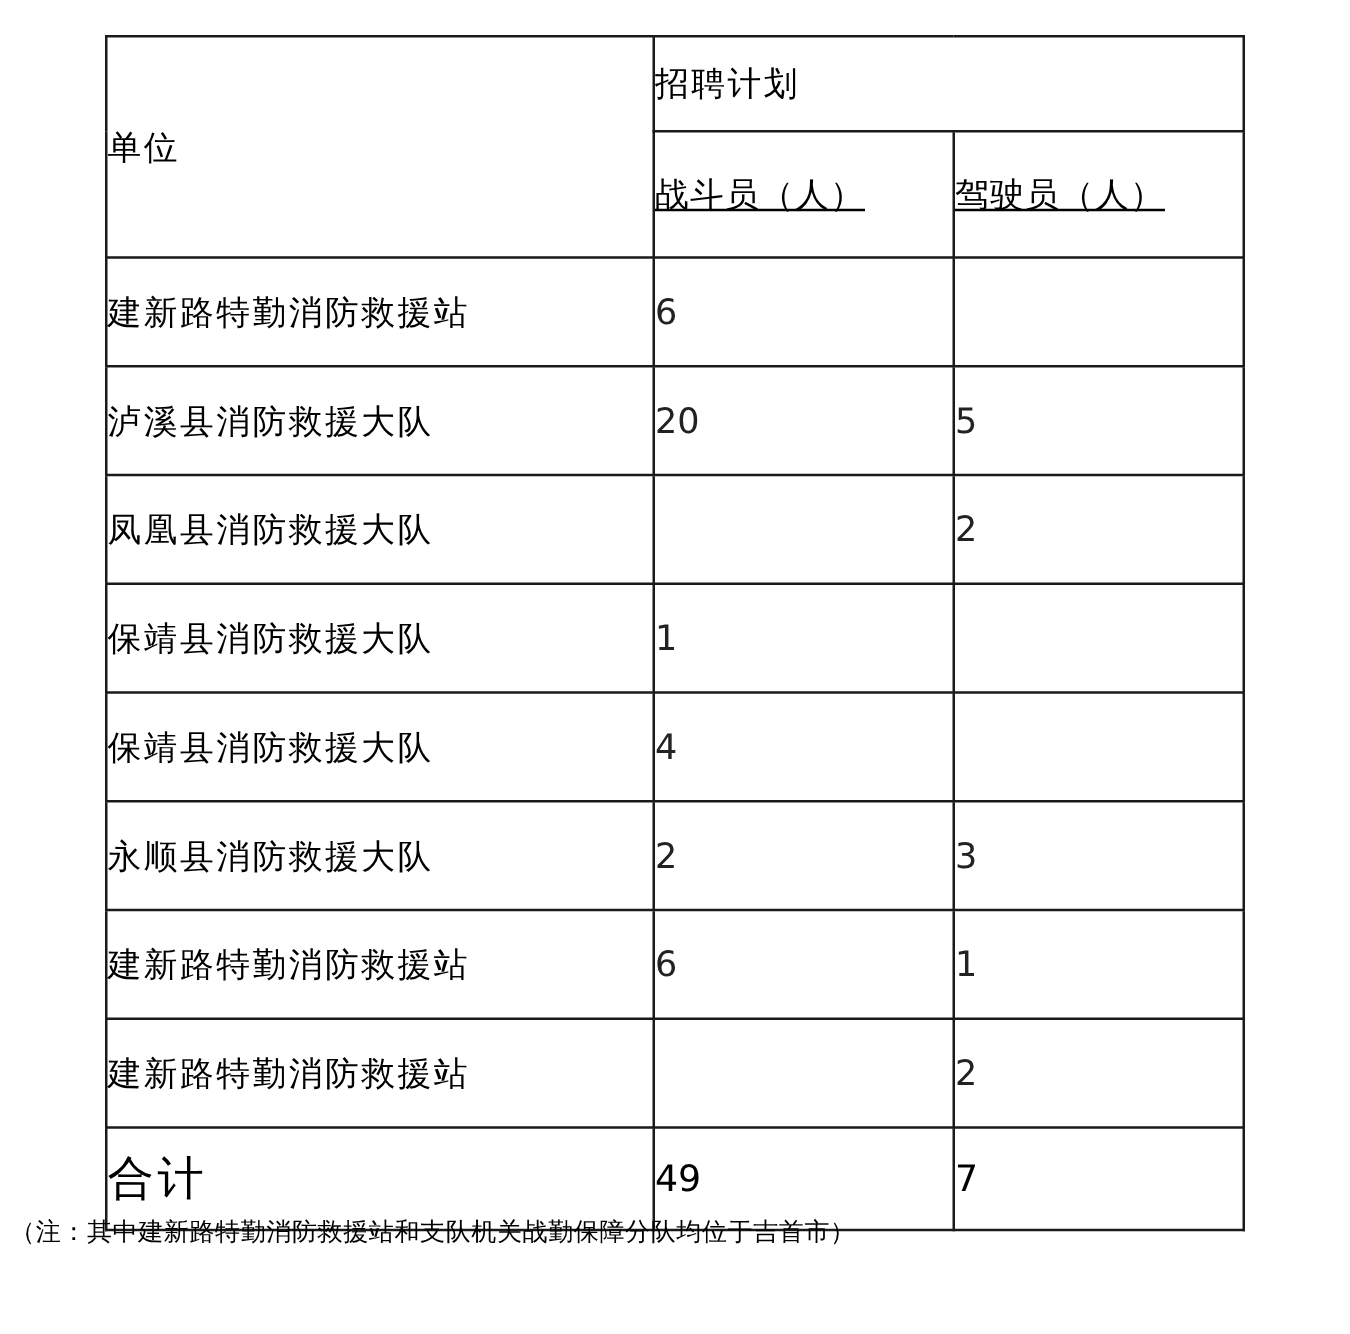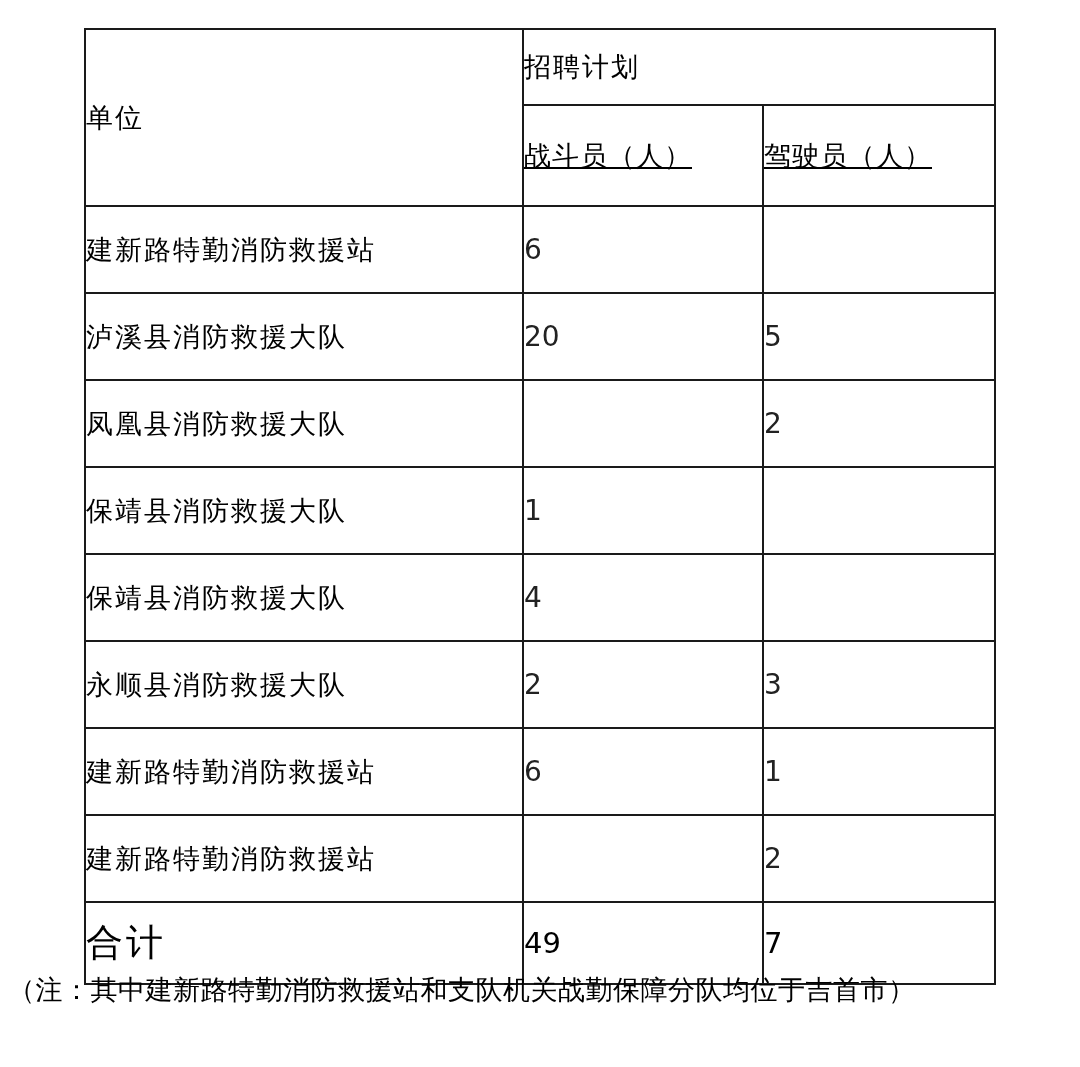--- a/index.html
+++ b/index.html
@@ -90,21 +90,21 @@
     font-size: 29px;
     letter-spacing: 0;
     font-weight: normal;
     font-family: "DejaVu Sans", "Liberation Sans", sans-serif;
   }
   .note {
     position: absolute;
     left: 8px;
     top: 972px;
     width: 1064px;
-    font-size: 27px;
+    font-size: 20px;
     letter-spacing: 0.5px;
     white-space: nowrap;
   }
 </style>
 </head>
 <body>
 
 <div class="page">
 
   <div class="top-text"></div>

